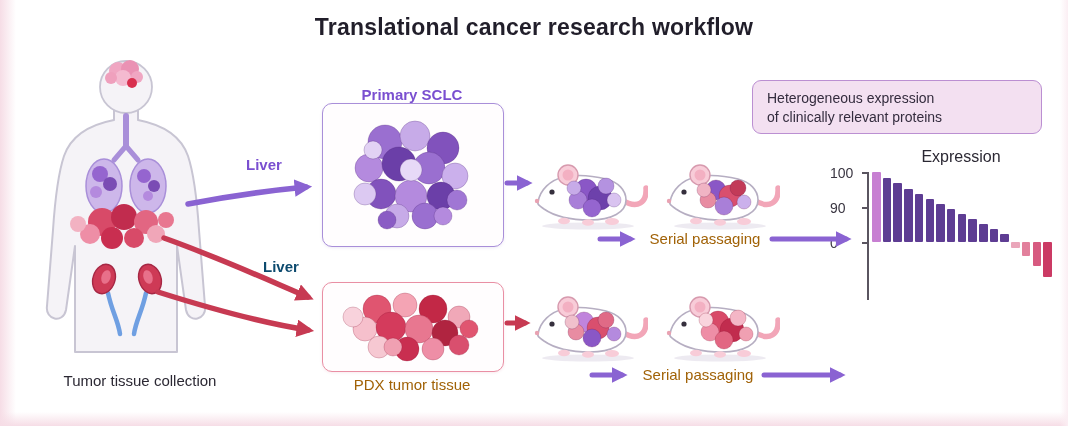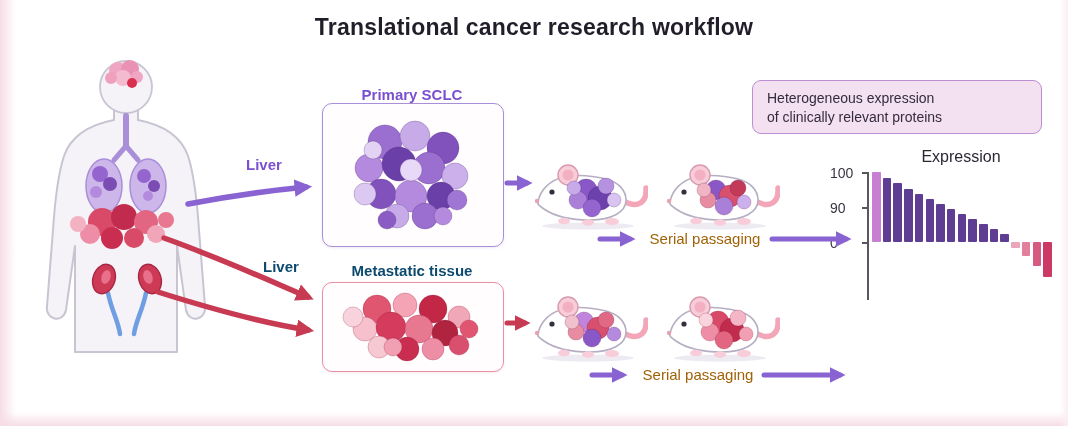--- a/index.html
+++ b/index.html
@@ -108,20 +108,21 @@
     <g>
       <path d="M90,239 C94,258 100,266 102,280" stroke="#6f9fe2" stroke-width="4.5" fill="none" stroke-linecap="round"></path>
       <path d="M128,239 C124,258 118,266 116,280" stroke="#6f9fe2" stroke-width="4.5" fill="none" stroke-linecap="round"></path>
       <ellipse cx="86" cy="225" rx="11" ry="15" fill="#ce3a56" stroke="#a62744" stroke-width="1.4" transform="rotate(18 86 225)"></ellipse>
       <ellipse cx="132" cy="225" rx="11" ry="15" fill="#ce3a56" stroke="#a62744" stroke-width="1.4" transform="rotate(-18 132 225)"></ellipse>
       <ellipse cx="88" cy="223" rx="4.5" ry="7" fill="#e8708a" transform="rotate(18 88 223)"></ellipse>
       <ellipse cx="130" cy="223" rx="4.5" ry="7" fill="#e8708a" transform="rotate(-18 130 223)"></ellipse>
     </g>
   </svg>
 
+  <div class="abs caption" style="left:30px;top:372px;width:220px">Tumor tissue collection</div>
 
   <div class="abs lbl lbl-purple" style="left:246px;top:156px">Liver</div>
   <div class="abs lbl lbl-red" style="left:263px;top:258px">Liver</div>
 
   <div class="abs lbl lbl-purple box-label" style="left:322px;top:86px">Primary SCLC</div>
   <div class="abs boxed primary-box">
     <svg width="176" height="138" viewBox="0 0 176 138">
       <g stroke="rgba(70,30,110,0.25)" stroke-width="1">
         <circle cx="62" cy="38" r="17" fill="#9a6fd0"></circle>
           <circle cx="92" cy="32" r="15" fill="#c7abe8"></circle>
@@ -138,21 +139,20 @@
         <circle cx="42" cy="90" r="11" fill="#dcc9f2"></circle>
           <circle cx="134" cy="96" r="10" fill="#a076d4"></circle>
         <circle cx="88" cy="66" r="11" fill="#e7d9f7"></circle>
           <circle cx="64" cy="116" r="9" fill="#8a5cc4"></circle>
         <circle cx="120" cy="112" r="9" fill="#b48ade"></circle>
           <circle cx="50" cy="46" r="9" fill="#e2d2f4"></circle>
       </g>
     </svg>
   </div>
 
-  <div class="abs lbl lbl-red box-label" style="left:322px;top:262px">Metastatic tissue</div>
   <div class="abs boxed metastatic-box">
     <svg width="176" height="84" viewBox="0 0 176 84">
       <g stroke="rgba(140,20,50,0.25)" stroke-width="1">
         <circle cx="54" cy="26" r="14" fill="#e05570"></circle>
           <circle cx="82" cy="22" r="12" fill="#f4a4b4"></circle>
         <circle cx="110" cy="26" r="14" fill="#c22846"></circle>
           <circle cx="136" cy="34" r="11" fill="#f0a8b8"></circle>
         <circle cx="42" cy="46" r="12" fill="#f6c0cc"></circle>
           <circle cx="68" cy="44" r="15" fill="#d43b5c"></circle>
         <circle cx="96" cy="46" r="14" fill="#e87790"></circle>
@@ -160,20 +160,21 @@
         <circle cx="56" cy="64" r="11" fill="#f6c8d2"></circle>
           <circle cx="84" cy="66" r="12" fill="#c92e50"></circle>
         <circle cx="110" cy="66" r="11" fill="#ee8ea6"></circle>
           <circle cx="136" cy="62" r="10" fill="#d94f6e"></circle>
         <circle cx="30" cy="34" r="10" fill="#f8d2dc"></circle>
           <circle cx="146" cy="46" r="9" fill="#e05570"></circle>
         <circle cx="70" cy="64" r="9" fill="#f0a0b2"></circle>
       </g>
     </svg>
   </div>
+  <div class="abs lbl lbl-dark box-label" style="left:322px;top:376px">PDX tumor tissue</div>
 
   <svg class="abs" style="left:528px;top:150px" width="120" height="80" viewBox="0 0 120 80">
     <use href="#mouse-body"></use>
     <g stroke="rgba(70,30,110,0.3)" stroke-width="0.8">
       <circle cx="58" cy="40" r="11" fill="#8a57c6"></circle>
         <circle cx="72" cy="48" r="12" fill="#6d41ab"></circle>
       <circle cx="50" cy="50" r="9" fill="#a97fd8"></circle>
         <circle cx="64" cy="58" r="9" fill="#9565cf"></circle>
       <circle cx="78" cy="36" r="8" fill="#b492e0"></circle>
         <circle cx="46" cy="38" r="7" fill="#c7abe8"></circle>

